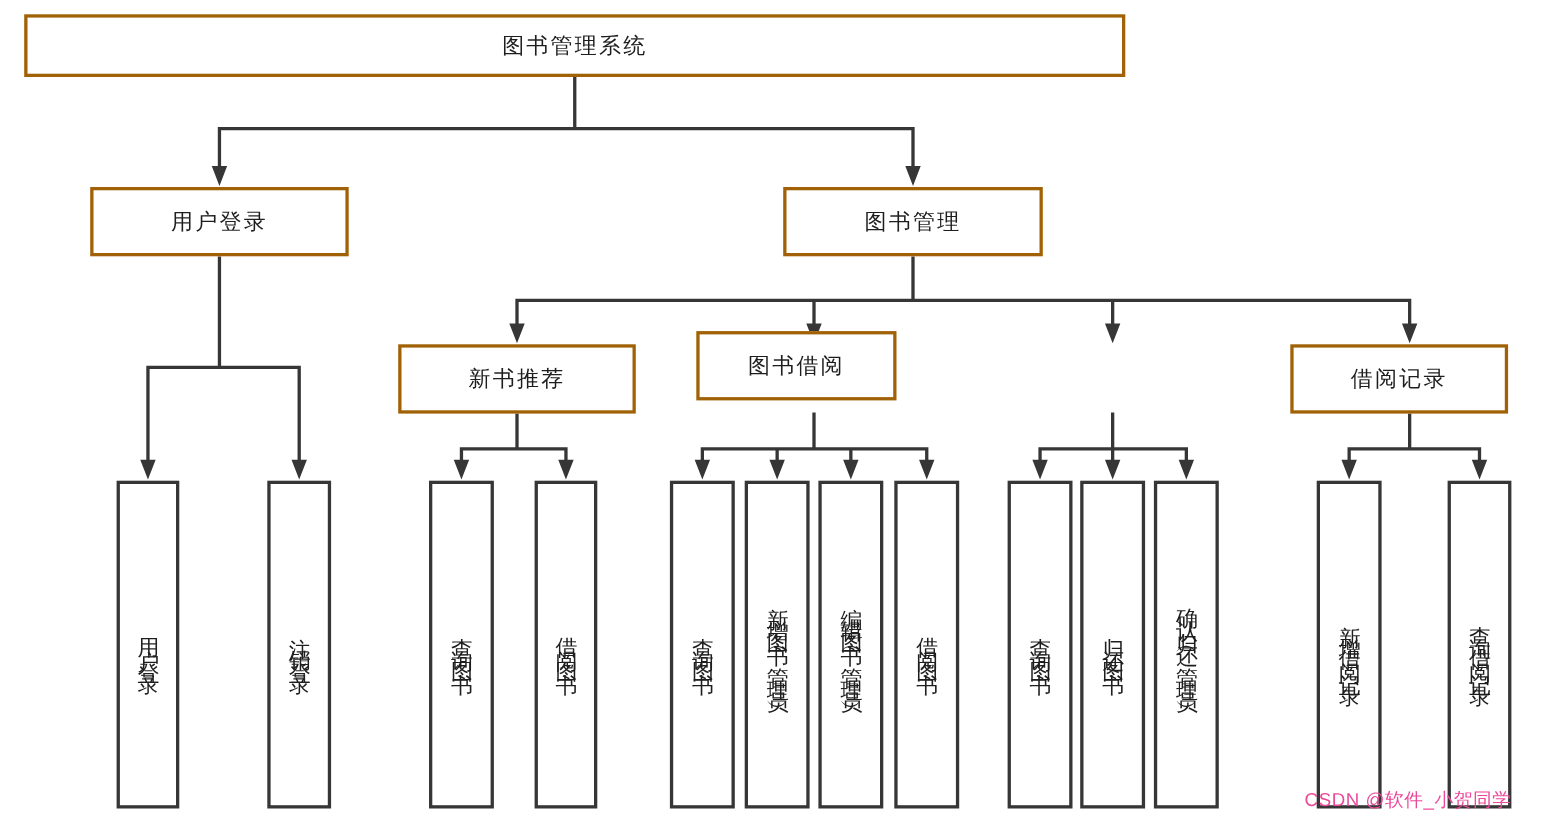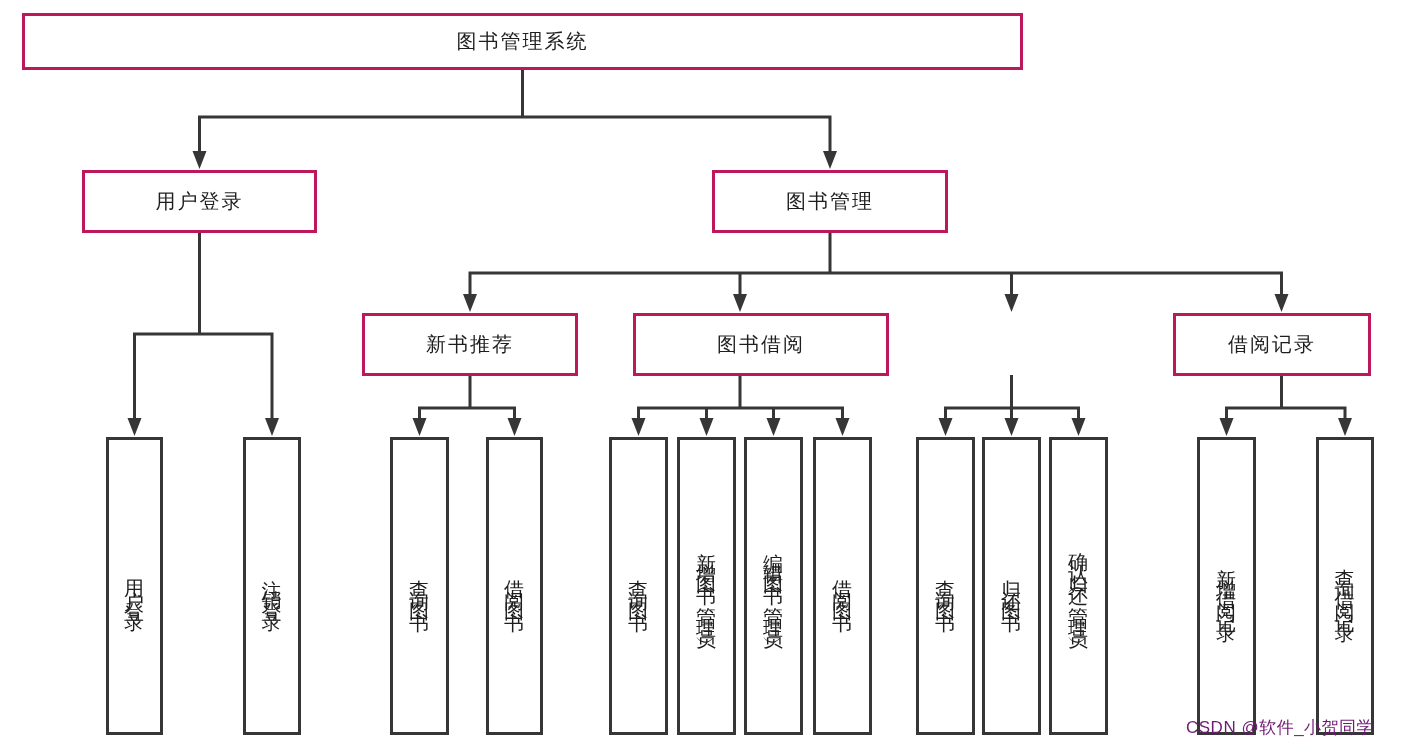--- a/index.html
+++ b/index.html
@@ -10,21 +10,21 @@
     overflow:hidden;
     font-family:"Liberation Sans", sans-serif;
     color:#1e1e1e;
   }
   .connectors {
     position:absolute; left:0; top:0; z-index:1;
   }
   .hbox {
     position:absolute; z-index:2;
     box-sizing:border-box;
-    border:3px solid #be185d;
+    border:3px solid #a16207;
     background:#ffffff;
     display:flex; align-items:center; justify-content:center;
     font-size:20px; letter-spacing:2px;
   }
   .vbox {
     position:absolute; z-index:2;
     top:437px; height:298px;
     box-sizing:border-box;
     border:3px solid #363636;
     background:#ffffff;
@@ -35,21 +35,21 @@
     text-orientation:mixed;
     font-size:20px;
     letter-spacing:11px;
     line-height:1;
     white-space:nowrap;
   }
   .watermark {
     position:absolute; z-index:5;
     left:1186px; top:716px;
     font-size:17px;
-    color:#701a75;
+    color:#ec4899;
     letter-spacing:0.5px;
     white-space:nowrap;
   }
 </style>
 </head>
 <body>
 
 <div class="canvas">
 
   <svg class="connectors" width="1405" height="747" viewBox="0 0 1405 747">
@@ -114,21 +114,21 @@
   <div class="hbox" style="left:82px; top:170px; width:235px; height:63px">
     <span>用户登录</span>
   </div>
   <div class="hbox" style="left:362px; top:313px; width:216px; height:63px">
     <span>新书推荐</span>
   </div>
 
   <div class="hbox" style="left:712px; top:170px; width:236px; height:63px">
     <span>图书管理</span>
   </div>
-  <div class="hbox" style="left:633px; top:313px; width:256px; height:63px">
+  <div class="hbox" style="left:633px; top:301px; width:182px; height:63px">
     <span>图书借阅</span>
   </div>
   <div class="hbox" style="left:1173px; top:313px; width:198px; height:63px">
     <span>借阅记录</span>
   </div>
 
   <div class="vbox" style="left:106px; width:57px">
     <span class="vtext">用户登录</span>
   </div>
   <div class="vbox" style="left:243px; width:58px">

